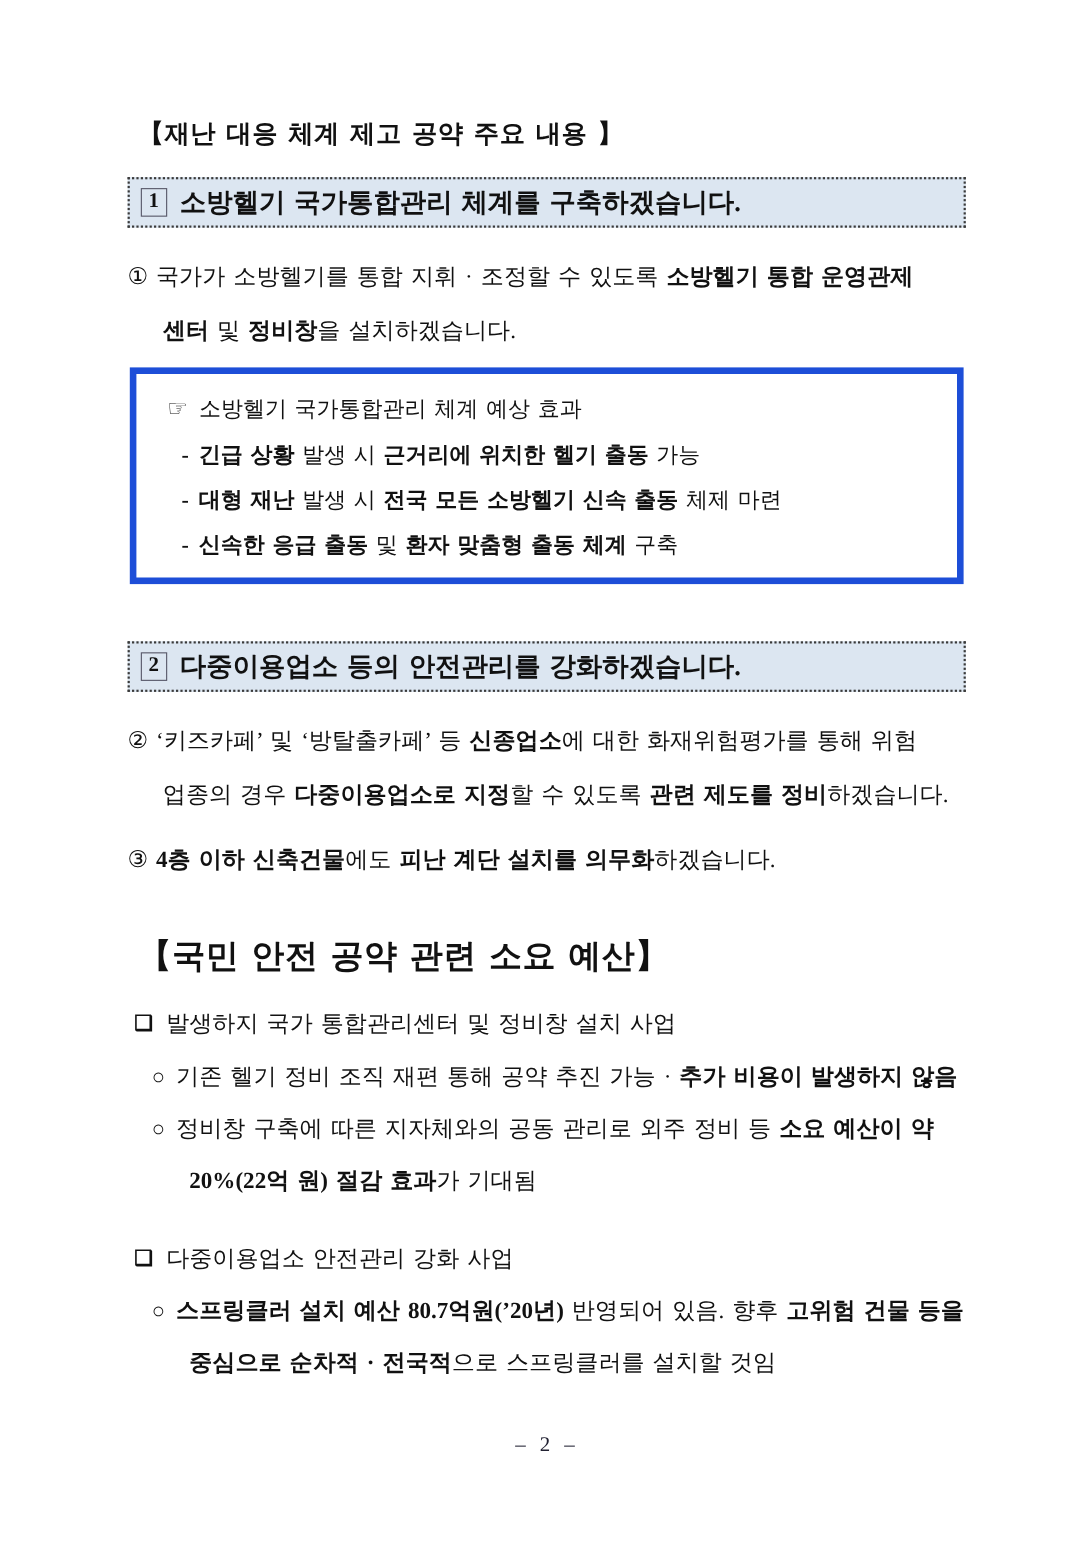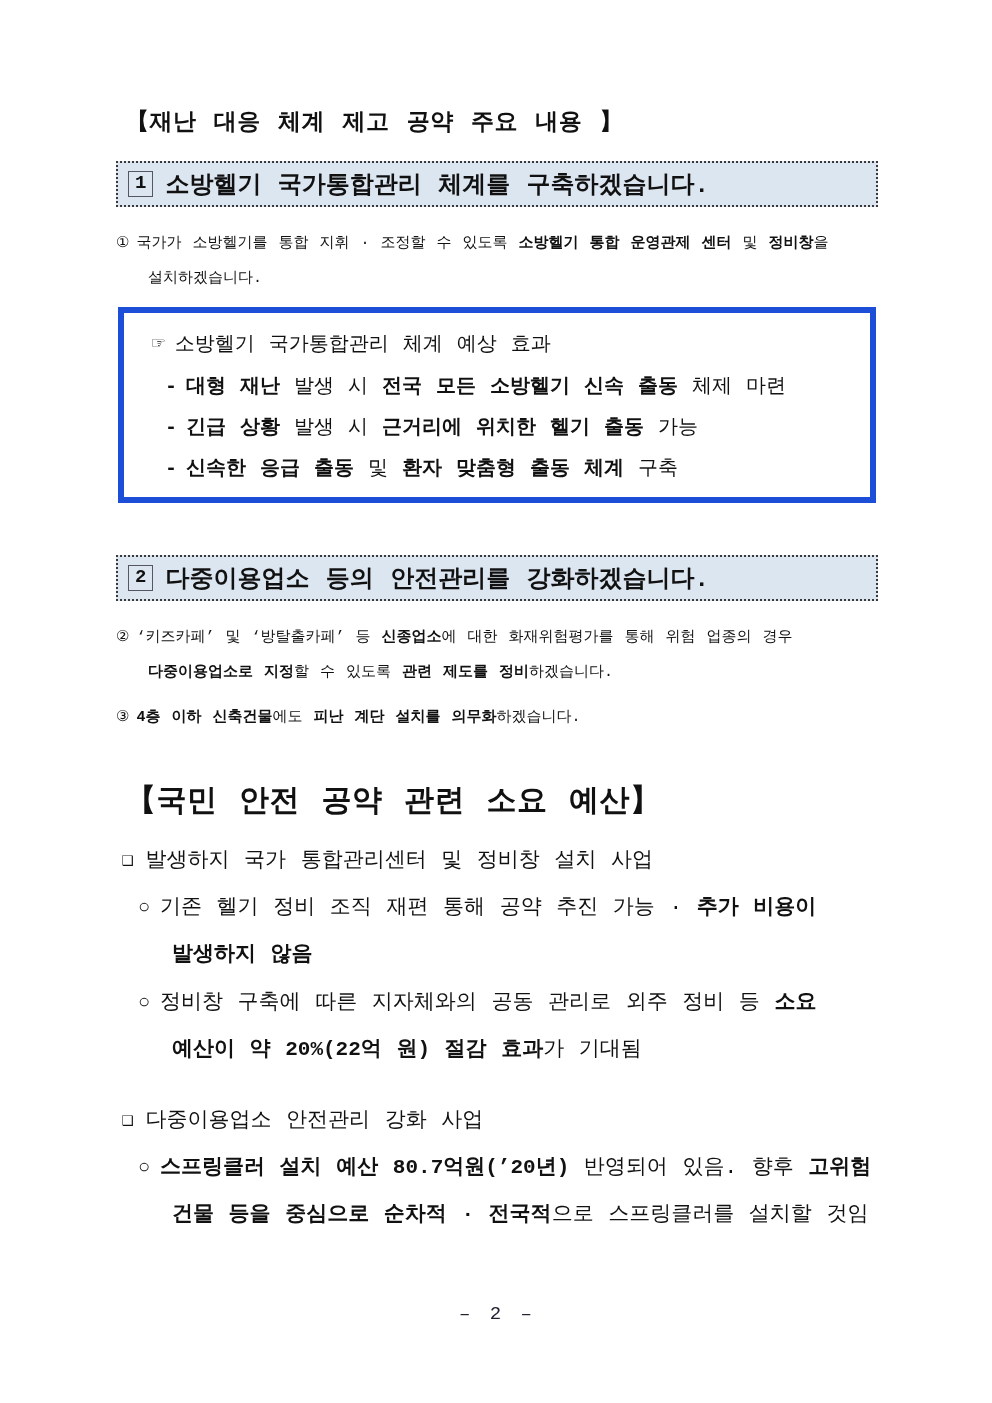--- a/index.html
+++ b/index.html
@@ -2,21 +2,21 @@
 <html><head>
 <meta charset="utf-8">
 <style>
   * { box-sizing: border-box; }
   html, body { margin: 0; padding: 0; background: #ffffff; }
   .page {
     width: 992px; height: 1403px;
     background: #ffffff;
     position: relative;
     overflow: hidden;
-    font-family: Liberation Mono, monospace;
+    font-family: Liberation Serif, serif;
     color: #111111;
     padding: 106px 114px 0 116px;
   }
   .b { font-weight: bold; }
   .main-title {
     font-size: 23px; font-weight: bold;
     margin: 0 0 24px 10px;
     letter-spacing: 0.5px;
     word-spacing: 3px;
   }
@@ -29,21 +29,21 @@
   }
   .num-box {
     display: inline-block;
     border: 1.5px solid #555566;
     font-size: 19px; font-weight: bold;
     line-height: 1.1;
     padding: 1px 6px 2px 6px;
   }
   .hl-heading { font-size: 24px; font-weight: bold; word-spacing: 2px; }
   .para {
-    font-size: 15px; line-height: 2.32;
+    font-size: 21px; line-height: 2.32;
     margin: 0 0 10px 0;
     padding-left: 32px; text-indent: -32px;
     word-break: keep-all; word-spacing: 2px;
   }
   .para .marker { margin-right: 7px; }
   .effect-box {
     border: 6px solid #1d4ed8;
     margin: 4px 2px 52px 2px;
     padding: 10px 16px 8px 16px;
     font-size: 20px; line-height: 2.06;
@@ -96,22 +96,22 @@
 
   <div class="hl-box">
     <span class="num-box">1</span>
     <span class="hl-heading">소방헬기 국가통합관리 체계를 구축하겠습니다.</span>
   </div>
 
   <p class="para"><span class="marker">①</span><span><span>국가가 소방헬기를 통합 지휘 · 조정할 수 있도록 </span><span class="b">소방헬기 통합 운영관제 센터</span><span> 및 </span><span class="b">정비창</span><span>을 설치하겠습니다.</span></span></p>
 
   <div class="effect-box">
     <div class="effect-header"><span class="pointer">☞</span><span>소방헬기 국가통합관리 체계 예상 효과</span></div>
+    <div class="effect-item"><span class="dash">-</span><span><span class="b">긴급 상황</span><span> 발생 시 </span><span class="b">근거리에 위치한 헬기 출동</span><span> 가능</span></span></div>
     <div class="effect-item"><span class="dash">-</span><span><span class="b">대형 재난</span><span> 발생 시 </span><span class="b">전국 모든 소방헬기 신속 출동</span><span> 체제 마련</span></span></div>
-    <div class="effect-item"><span class="dash">-</span><span><span class="b">긴급 상황</span><span> 발생 시 </span><span class="b">근거리에 위치한 헬기 출동</span><span> 가능</span></span></div>
     <div class="effect-item"><span class="dash">-</span><span><span class="b">신속한 응급 출동</span><span> 및 </span><span class="b">환자 맞춤형 출동 체계</span><span> 구축</span></span></div>
   </div>
 
   <div class="hl-box">
     <span class="num-box">2</span>
     <span class="hl-heading">다중이용업소 등의 안전관리를 강화하겠습니다.</span>
   </div>
 
   <p class="para"><span class="marker">②</span><span><span>‘키즈카페’ 및 ‘방탈출카페’ 등 </span><span class="b">신종업소</span><span>에 대한 화재위험평가를 통해 위험 업종의 경우 </span><span class="b">다중이용업소로 지정</span><span>할 수 있도록 </span><span class="b">관련 제도를 정비</span><span>하겠습니다.</span></span></p>
   <p class="para"><span class="marker">③</span><span><span class="b">4층 이하 신축건물</span><span>에도 </span><span class="b">피난 계단 설치를 의무화</span><span>하겠습니다.</span></span></p>

